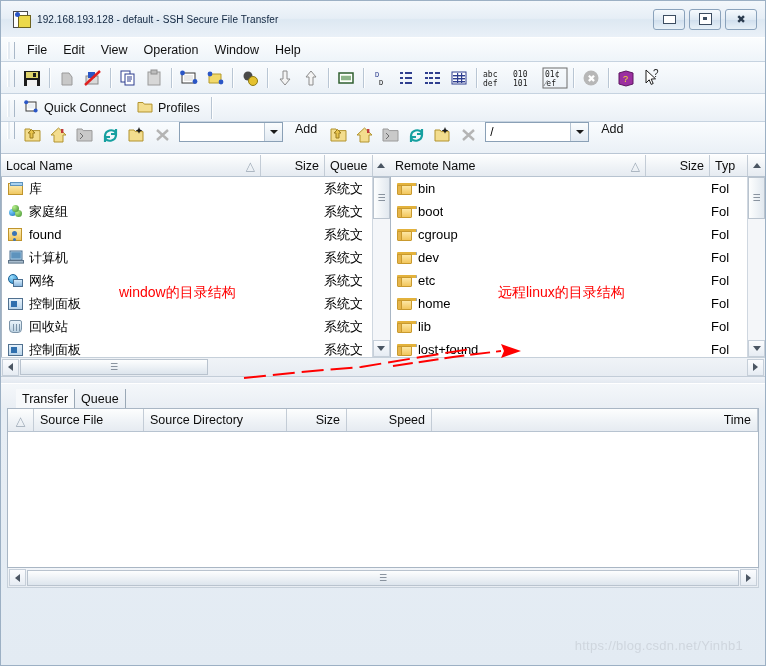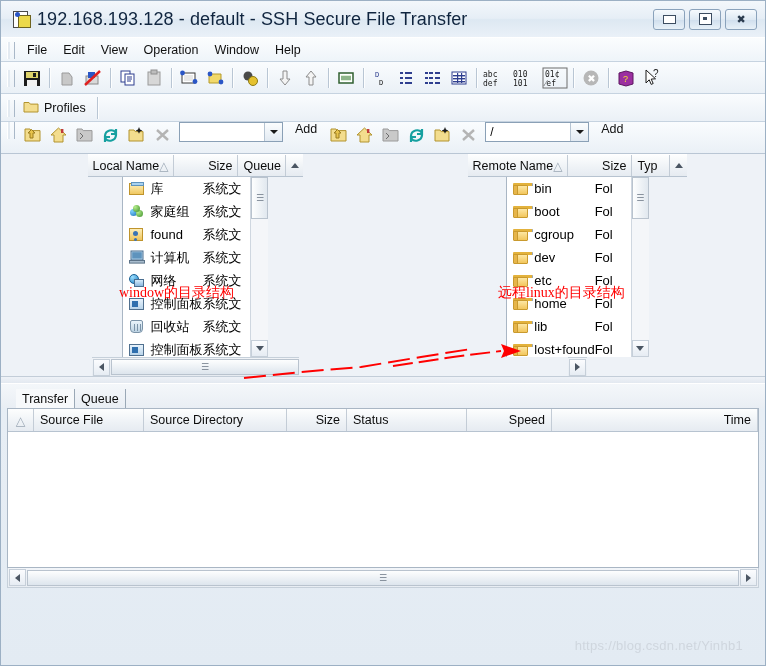--- a/index.html
+++ b/index.html
@@ -30,21 +30,21 @@
   }
   .title-icon .sq{
     position:absolute;left:5px;top:5px;width:11px;height:11px;
     background:#ecd94a;border:1px solid #6d6320;
   }
   .title-icon .bl{
     position:absolute;left:2px;top:2px;width:5px;height:5px;border-radius:50%;
     background:#2a56c6;
   }
   .title-text{
-    font-size:18px;color:#10253f;white-space:nowrap;letter-spacing:.1px;text-align:center;
+    font-size:10px;color:#10253f;white-space:nowrap;letter-spacing:.1px;text-align:center;
   }
   .win-btns{margin-left:auto;display:flex;gap:4px;padding-right:2px;}
   .wbtn{
     width:32px;height:21px;border:1px solid #8aa2bb;border-radius:3px;
     background:linear-gradient(180deg,#f6fafd 0%,#dee9f3 50%,#cfdeed 51%,#e8f1f8 100%);
     display:flex;align-items:center;justify-content:center;
     font-size:11px;color:#2b3c4f;box-sizing:border-box;
   }
   .wbtn .min{width:11px;height:7px;border:1px solid #3c4d61;background:#fff;}
   .wbtn .max{width:11px;height:10px;border:1px solid #3c4d61;background:#fff;position:relative;}
@@ -106,21 +106,21 @@
     display:flex;align-items:center;justify-content:center;
   }
   .combo .arrow i{
     width:0;height:0;border-left:4px solid transparent;border-right:4px solid transparent;
     border-top:4px solid #1a1a1a;display:block;
   }
   .addbtn{font-size:12.5px;color:#101010;padding:0 8px;white-space:nowrap;}
 
   
   .panes{display:flex;height:222px;background:#eef2f7;}
-  .pane{display:flex;flex-direction:column;box-sizing:border-box;align-items:center;}
+  .pane{display:flex;flex-direction:column;box-sizing:border-box;}
   .pane.local{width:390px;}
   .pane.remote{width:376px;}
   .colhdr{
     height:21px;display:flex;align-items:stretch;
     background:linear-gradient(180deg,#fdfefe 0%,#eef2f6 60%,#e6ebf1 100%);
     border-top:1px solid #fff;border-bottom:1px solid #b7c3d0;
     font-size:12.5px;color:#0c0c0c;
   }
   .ch{display:flex;align-items:center;border-right:1px solid #c3ccd6;padding:0 5px;box-sizing:border-box;position:relative;}
   .ch.name{flex:1;}
@@ -215,21 +215,21 @@
   .footscroll{
     height:20px;display:flex;align-items:center;margin:0 6px;
     background:linear-gradient(180deg,#f2f5f9,#e8edf3);border:1px solid #c6d0da;border-top:none;box-sizing:border-box;
   }
   .watermark{
     position:absolute;right:22px;bottom:12px;font-size:13px;color:#cfd6de;
     letter-spacing:.3px;pointer-events:none;white-space:nowrap;
   }
   
   .ann{
-    position:absolute;color:#ff0000;font-family:Liberation Serif, serif;
+    position:absolute;color:#ff0000;font-family:Liberation Sans, sans-serif;
     font-size:14px;white-space:nowrap;pointer-events:none;text-align:right;
   }
   .ann.a1{left:118px;top:283px;}
   .ann.a2{left:497px;top:283px;}
   .ann.a3{left:310px;top:406px;font-size:15px;}
   svg.arrows{position:absolute;left:0;top:0;width:766px;height:666px;pointer-events:none;}
 </style>
 </head>
 <body>
 
@@ -428,20 +428,31 @@
           <path d="M4 2l0 13 3.2-3.2 2 4.6 2-0.9-2-4.4 4.3-0.3z" fill="#ffffff" stroke="#1b1b1b"></path>
           <text x="11" y="9" font-size="10" fill="#1b1b1b" font-family="sans-serif">?</text>
         </svg>
     </div>
   </div>
 
   <div class="connbar">
     <div class="gripper"></div>
     <div class="conn-btn">
       <span>
+        <svg width="16" height="16" viewBox="0 0 16 16">
+            <rect x="3" y="3" width="10" height="9" fill="#fff" stroke="#3a3a3a"></rect>
+            <rect x="4.5" y="4.5" width="7" height="5" fill="#e9eef3"></rect>
+            <circle cx="3.2" cy="3.2" r="2" fill="#2a56c6"></circle>
+            <circle cx="12.6" cy="11.4" r="2" fill="#2a56c6"></circle>
+          </svg>
+      </span>
+      <span>Quick Connect</span>
+    </div>
+    <div class="conn-btn">
+      <span>
         <svg width="16" height="14" viewBox="0 0 16 14">
             <path d="M1 2.5h5l1.3 1.6H15V12H1z" fill="#f3dd8e" stroke="#b2932e"></path>
           </svg>
       </span>
       <span>Profiles</span>
     </div>
     <div class="conn-end"></div>
   </div>
 
   <div class="addrbar">
@@ -793,23 +804,20 @@
         </div>
       <div class="xh" style="width:110px">
           <span>Source File</span>
         </div>
       <div class="xh" style="width:143px">
           <span>Source Directory</span>
         </div>
       <div class="xh" style="width:60px;justify-content:flex-end">
           <span>Size</span>
         </div>
-      <div class="xh" style="width:120px">
-          <span>Status</span>
-        </div>
       <div class="xh" style="width:85px;justify-content:flex-end">
           <span>Speed</span>
         </div>
       <div class="xh" style="flex:1;justify-content:flex-end">
           <span>Time</span>
         </div>
     </div>
     <div class="xbody"></div>
   </div>
 

